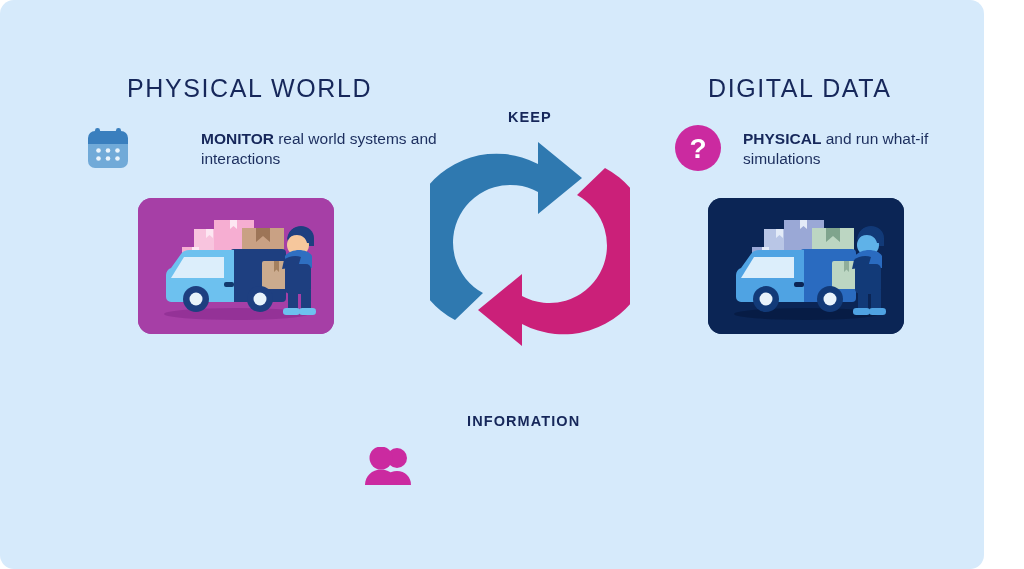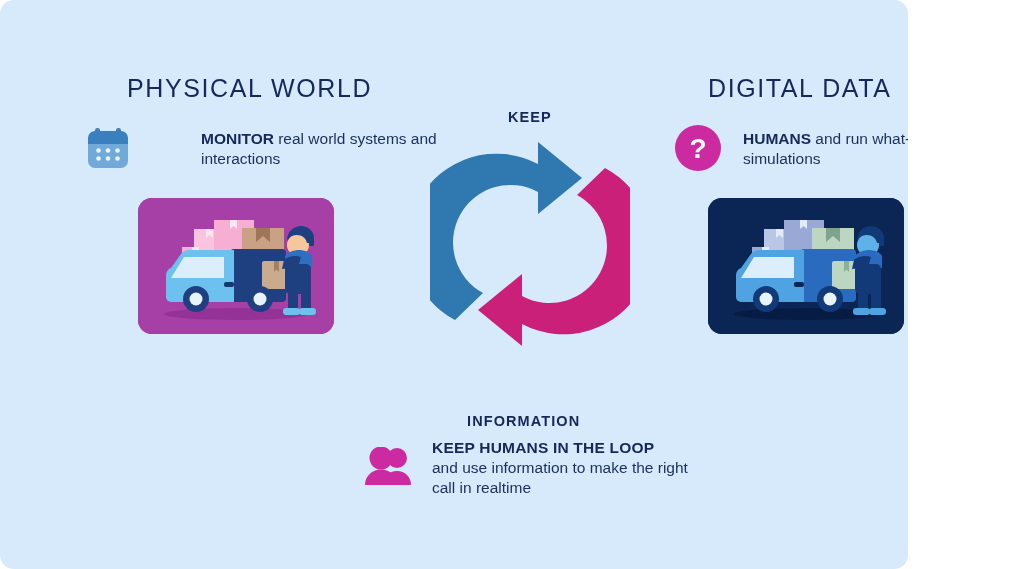--- a/index.html
+++ b/index.html
@@ -9,21 +9,21 @@
     background: #ffffff;
   }
   body {
     width: 1024px;
     height: 569px;
     overflow: hidden;
     font-family: "Liberation Sans", sans-serif;
   }
   .canvas {
     position: relative;
-    width: 908px;
+    width: 984px;
     height: 569px;
     background: #d6eafb;
     border-radius: 14px;
     overflow: hidden;
     box-sizing: border-box;
   }
 
   
   .world-title {
     position: absolute;
@@ -191,21 +191,21 @@
   <div class="world-title" id="title-digital">DIGITAL DATA</div>
 
   <div class="icon-wrap" id="icon-question">
     <svg viewBox="0 0 46 46" width="46" height="46" aria-hidden="true">
       <circle cx="23" cy="23" r="23" fill="#cb2aa0"></circle>
       <text x="23" y="33" text-anchor="middle" font-family="Liberation Sans, sans-serif" font-size="28" font-weight="bold" fill="#ffffff">?</text>
     </svg>
   </div>
 
   <div class="copy-block" id="copy-analyse">
-    <span class="lead">HUMANS</span><span> and run what-if simulations</span>
+    <span class="lead">PHYSICAL</span><span> and run what-if simulations</span>
   </div>
 
   <div class="illus-card" id="card-digital">
     <svg viewBox="0 0 196 136" width="196" height="136" aria-hidden="true">
       <rect width="196" height="136" fill="#0b2555"></rect>
       <ellipse cx="98" cy="116" rx="72" ry="6" fill="#071c44" opacity=".9"></ellipse>
 
       <rect x="44" y="49" width="32" height="40" fill="#9aa8d6"></rect>
       <rect x="56" y="31" width="38" height="22" fill="#b9c6e6"></rect>
       <rect x="76" y="22" width="40" height="31" fill="#9aa8d6"></rect>
@@ -246,17 +246,14 @@
 
   <div class="icon-wrap" id="icon-people">
     <svg viewBox="0 0 48 38" width="48" height="38" aria-hidden="true">
       <circle cx="33" cy="11" r="10" fill="#cb2aa0"></circle>
       <path d="M19 38c0-8 6-14 14-14s14 6 14 14z" fill="#cb2aa0"></path>
       <circle cx="17" cy="11" r="11.5" fill="#cb2aa0"></circle>
       <path d="M1 38c0-9 7-15.5 16-15.5S33 29 33 38z" fill="#cb2aa0"></path>
     </svg>
   </div>
 
-  <div class="copy-block" id="copy-humans">
-    <span class="lead">KEEP HUMANS IN THE LOOP</span><span>and use information to make the right call in realtime</span>
-  </div>
 
 </div>
 
 </body></html>

